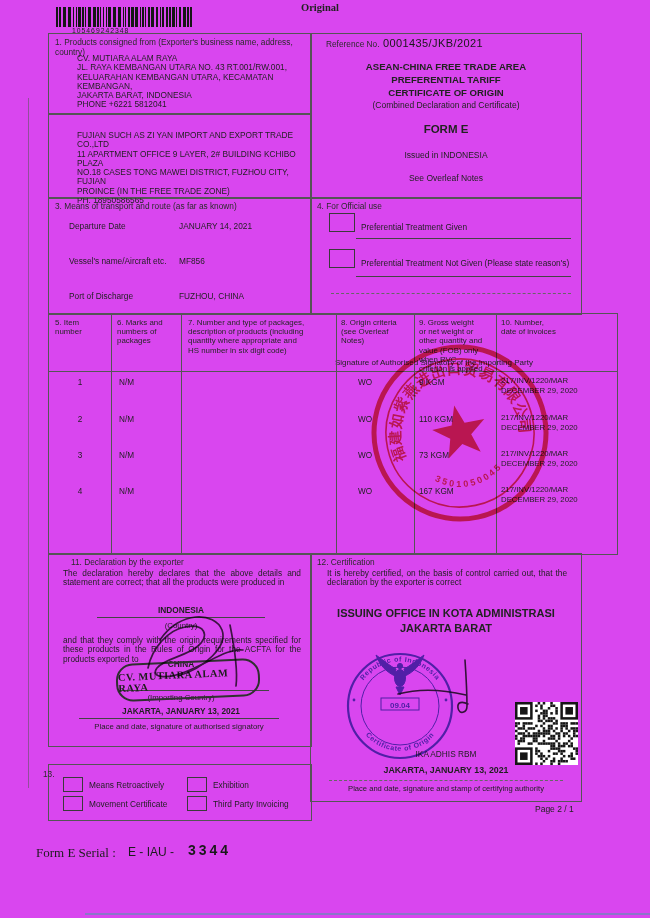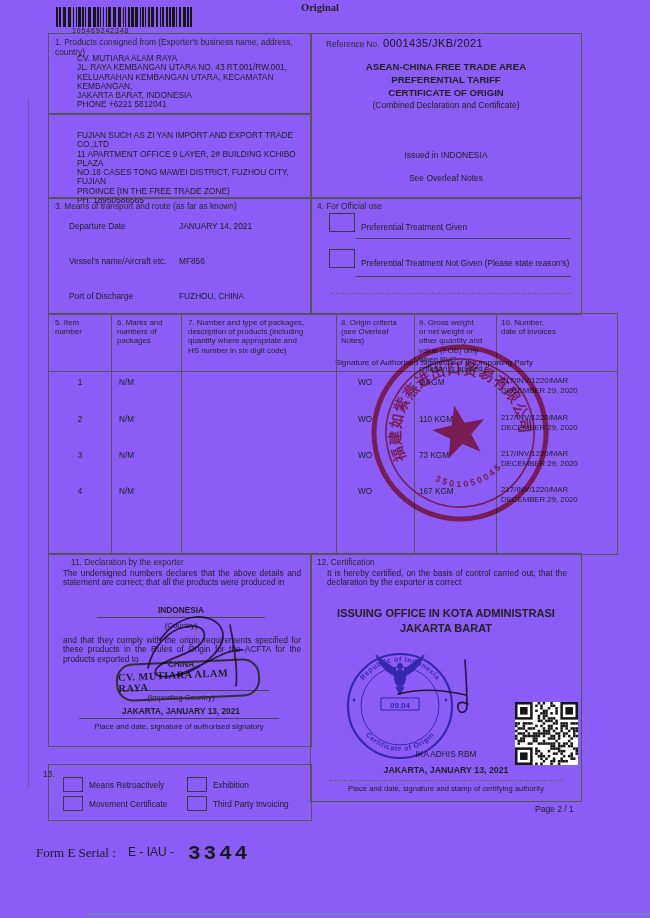--- a/index.html
+++ b/index.html
@@ -1,16 +1,16 @@
 <!DOCTYPE html>
 <html><head>
 <meta charset="utf-8">
 <style>
   html,body{margin:0;padding:0;background:#ffffff;}
-  .page{position:relative;width:650px;height:918px;background:#8b5cf6;overflow:hidden;
+  .page{position:relative;width:650px;height:918px;background:#d946ef;overflow:hidden;
         font-family:"Liberation Sans",sans-serif;color:#222;}
   .abs{position:absolute;}
   .box{position:absolute;border:1px solid #555;background:transparent;}
   .lbl{font-size:8.3px;line-height:10px;color:#2a2a2a;}
   .txt{font-size:8.3px;line-height:9.3px;color:#1f1f1f;}
   .pre{white-space:pre-line;}
   .ctr{text-align:center;}
   .bold{font-weight:bold;}
   .just{text-align:justify;}
   .uline{position:absolute;border-bottom:1px solid #444;}
@@ -106,20 +106,21 @@
     <div class="txt abs" style="left:130px;top:94px;">FUZHOU, CHINA</div>
   </div>
 
   <div class="box" style="left:310px;top:33px;width:270px;height:164px;">
     <div class="lbl abs" style="left:15px;top:5px;">Reference No.</div>
     <div class="abs" style="left:72px;top:3px;font-size:11px;letter-spacing:.4px;color:#181818;">0001435/JKB/2021</div>
     <div class="abs bold ctr pre" style="left:0;top:26px;width:270px;font-size:9.6px;line-height:13px;">ASEAN-CHINA FREE TRADE AREA
 PREFERENTIAL TARIFF
 CERTIFICATE OF ORIGIN</div>
     <div class="abs ctr" style="left:0;top:66px;width:270px;font-size:8.5px;">(Combined Declaration and Certificate)</div>
+    <div class="abs bold ctr" style="left:0;top:89px;width:270px;font-size:11.5px;">FORM E</div>
     <div class="abs ctr" style="left:0;top:116px;width:270px;font-size:8.5px;">Issued in INDONESIA</div>
     <div class="abs ctr" style="left:0;top:139px;width:270px;font-size:8.5px;">See Overleaf Notes</div>
   </div>
 
   <div class="box" style="left:310px;top:197px;width:270px;height:116px;">
     <div class="lbl abs" style="left:6px;top:3px;">4.   For Official use</div>
     <div class="cb" style="left:18px;top:15px;width:24px;height:17px;"></div>
     <div class="txt abs" style="left:50px;top:25px;">Preferential Treatment Given</div>
     <div class="uline" style="left:45px;top:30px;width:215px;margin-top:10px;"></div>
     <div class="cb" style="left:18px;top:51px;width:24px;height:17px;"></div>
@@ -182,21 +183,21 @@
     <div class="cell ctr" style="left:0;top:173px;width:62px;">4</div>
     <div class="cell" style="left:70px;top:173px;">N/M</div>
     <div class="cell ctr" style="left:287px;top:173px;width:58px;">WO</div>
     <div class="cell" style="left:370px;top:173px;">167 KGM</div>
     <div class="cell pre" style="left:452px;top:171px;width:112px;font-size:7.8px;">217/INV/1220/MAR
 DECEMBER 29, 2020</div>
   </div>
 
   <div class="box" style="left:48px;top:553px;width:262px;height:192px;">
     <div class="lbl abs" style="left:22px;top:3px;">11.  Declaration by the exporter</div>
-    <div class="txt just abs" style="left:14px;top:15px;width:238px;">The undersigned numbers declares that the above details and statement are correct; that all the products were produced in</div>
+    <div class="txt just abs" style="left:14px;top:15px;width:238px;">The declaration hereby declares that the above details and statement are correct; that all the products were produced in</div>
     <div class="txt bold ctr abs" style="left:42px;top:52px;width:180px;">INDONESIA</div>
     <div class="uline" style="left:48px;top:63px;width:168px;"></div>
     <div class="txt ctr abs" style="left:42px;top:67px;width:180px;font-size:7.8px;">(Country)</div>
     <div class="txt just abs" style="left:14px;top:82px;width:238px;">and that they comply with the origin requirements specified for these products in the Rules of Origin for the ACFTA for the products exported to</div>
     <div class="txt bold ctr abs" style="left:92px;top:106px;width:80px;">CHINA</div>
     <div class="uline" style="left:70px;top:136px;width:150px;"></div>
     <div class="txt ctr abs" style="left:42px;top:139px;width:180px;font-size:7.8px;">(Importing Country)</div>
     <div class="txt bold ctr abs" style="left:42px;top:153px;width:180px;">JAKARTA, JANUARY 13, 2021</div>
     <div class="uline" style="left:30px;top:164px;width:200px;"></div>
     <div class="txt ctr abs" style="left:20px;top:168px;width:220px;font-size:7.8px;">Place and date, signature of authorised signatory</div>
@@ -489,16 +490,16 @@
     <g fill="none" stroke="#1a1a1a" stroke-width="1.6" opacity="0.85" stroke-linecap="round">
       <path d="M398,694 C420,688 445,690 466,695"></path>
       <path d="M465,660 C466,675 467,692 467,706 C467,713 459,715 458,708 C457,702 462,701 468,704"></path>
     </g>
   </svg>
 
   <div class="abs" style="left:535px;top:804px;font-size:8.5px;">Page 2 / 1</div>
 
   <div class="abs serif" style="left:36px;top:845px;font-size:13px;color:#1c1c1c;">Form E Serial :</div>
   <div class="abs" style="left:128px;top:845px;font-size:12px;color:#1c1c1c;">E - IAU -</div>
-  <div class="abs bold" style="left:188px;top:842px;font-size:21px;letter-spacing:3px;color:#191919;font-family:Liberation Mono, monospace;">3344</div>
+  <div class="abs bold" style="left:188px;top:842px;font-size:14px;letter-spacing:3px;color:#191919;font-family:Liberation Sans, sans-serif;">3344</div>
 
   <div class="abs" style="left:85px;top:913px;width:565px;height:2px;background:#6f87bb;opacity:.75;"></div>
 </div>
 
 </body></html>

